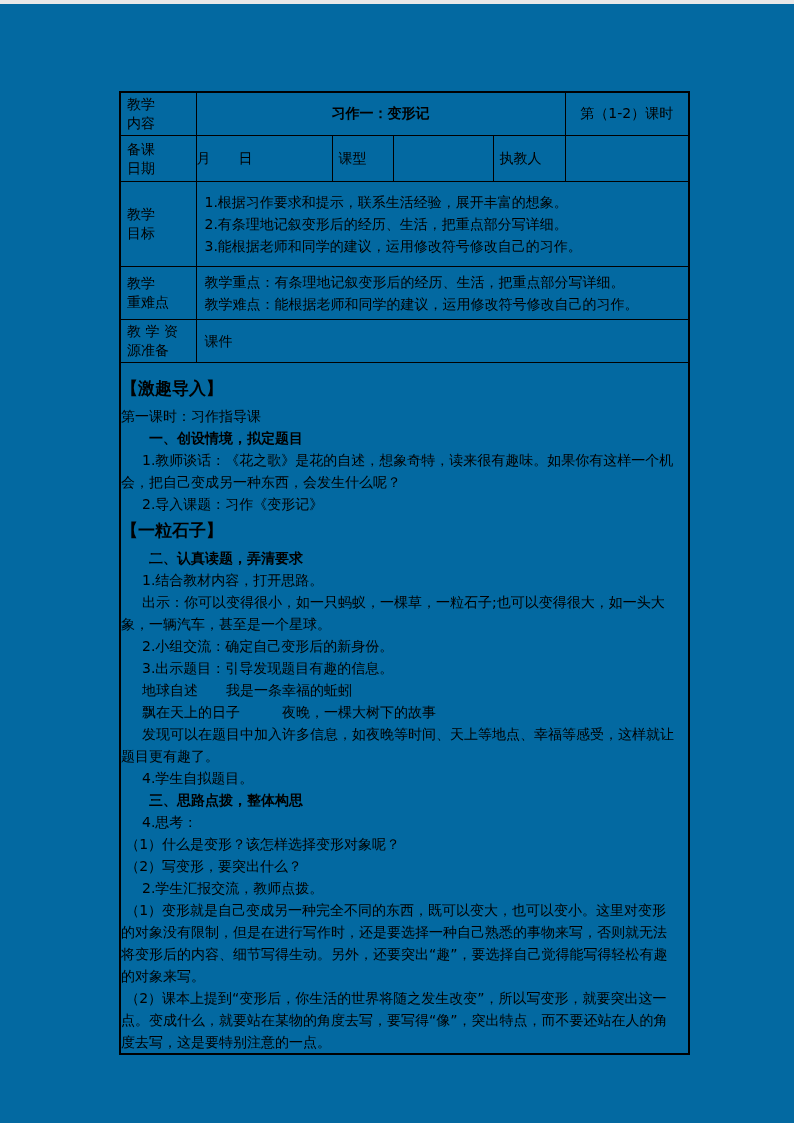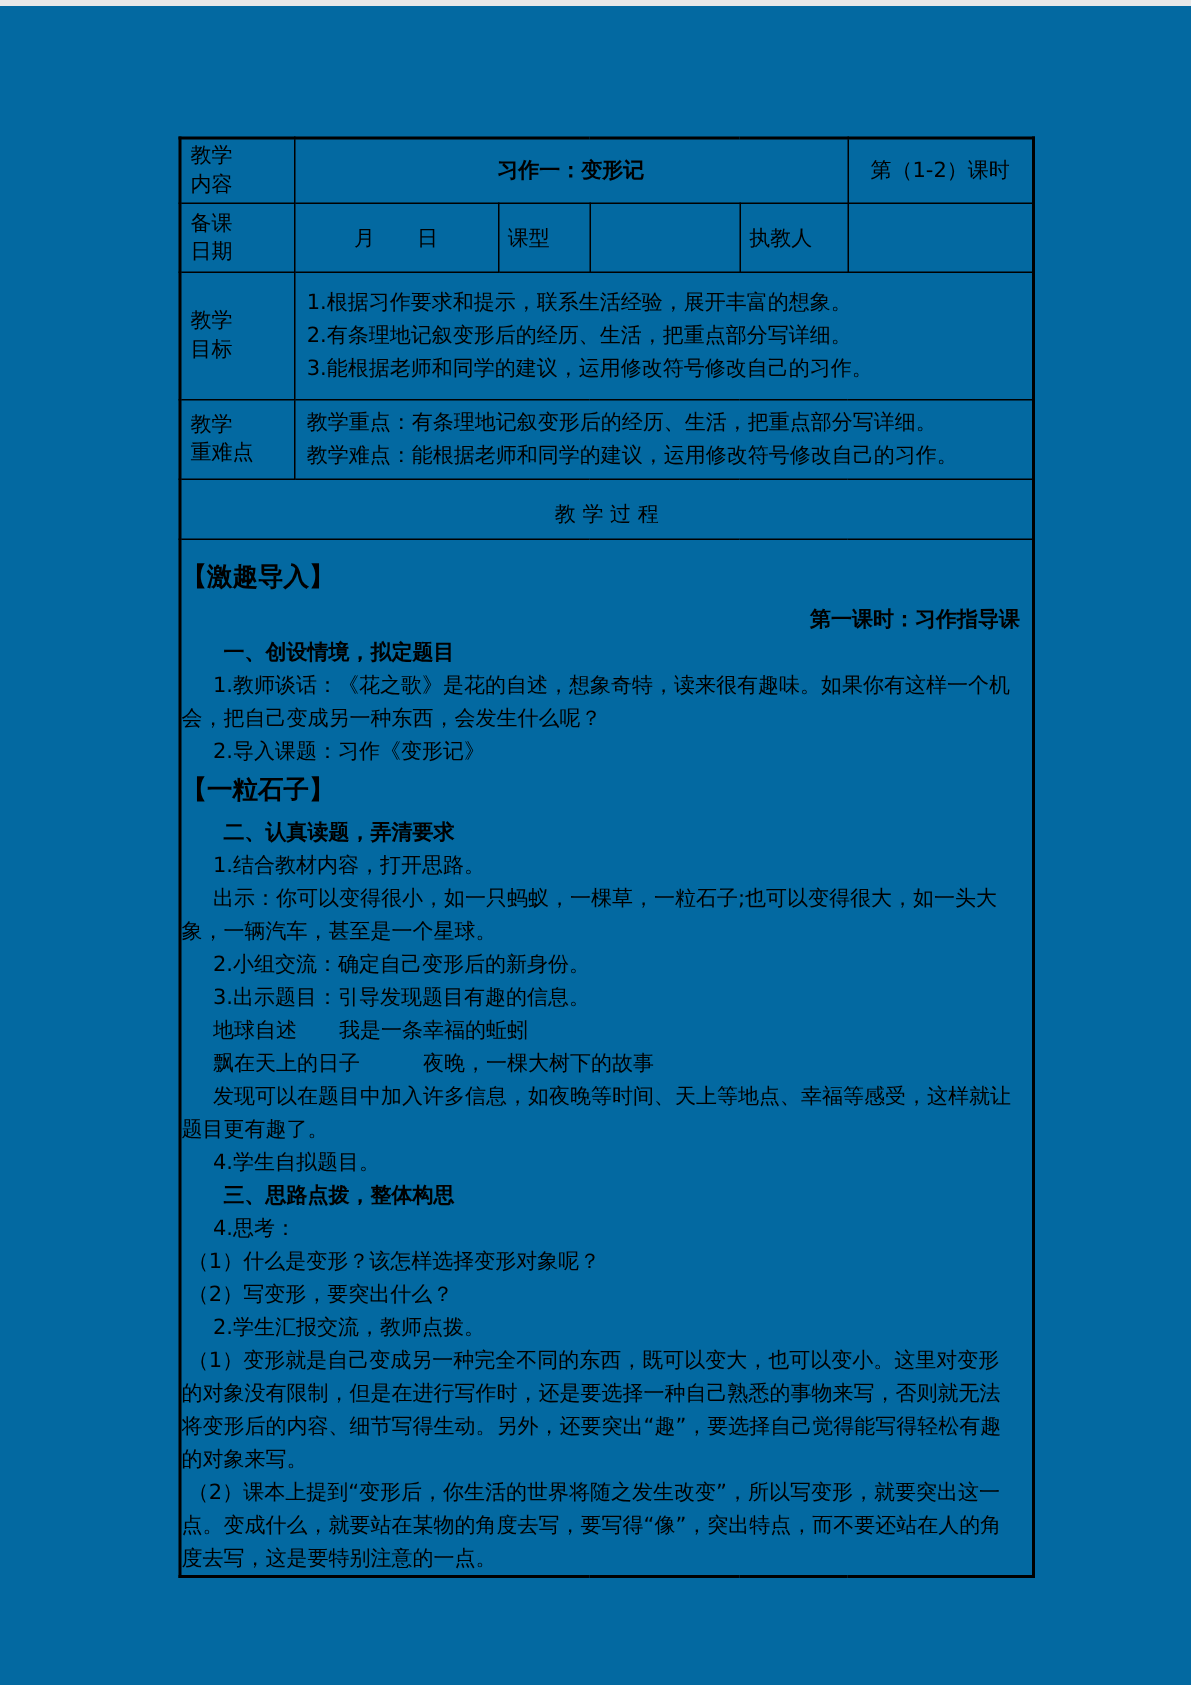--- a/index.html
+++ b/index.html
@@ -32,21 +32,21 @@
     padding: 2px 6px;
     white-space: pre-line;
     line-height: 19px;
   }
   td.title-cell {
     text-align: center;
     font-weight: bold;
     font-size: 17px;
   }
   td.session-cell { text-align: center; font-size: 14px; }
-  td.date-cell { text-align: center; }
+  td.date-cell { text-align: left; }
   td.small-label { padding: 2px 6px; }
   td.value-cell {
     padding: 3px 8px;
     white-space: pre-line;
     line-height: 22px;
     vertical-align: middle;
   }
   td.process-cell {
     text-align: center;
     vertical-align: top;
@@ -59,21 +59,21 @@
     padding: 10px 8px 0 0;
     line-height: 22px;
   }
   .body-cell p { margin: 0; }
   .sec-header {
     font-weight: bold;
     font-size: 17px;
     line-height: 26px;
     padding: 2px 0 4px 0;
   }
-  .center-bold { text-align: right; font-weight: bold; }
+  .center-bold { text-align: left; font-weight: normal; }
   .sub-heading { font-weight: bold; text-indent: 2em; }
   .para { text-indent: 1.5em; white-space: pre-wrap; }
   .paren { text-indent: 0.3em; }
 </style>
 </head>
 <body>
 
 <div class="page">
   <table class="doc-table">
     <colgroup>
@@ -106,22 +106,24 @@
       <td class="value-cell" colspan="5">1.根据习作要求和提示，联系生活经验，展开丰富的想象。
 2.有条理地记叙变形后的经历、生活，把重点部分写详细。
 3.能根据老师和同学的建议，运用修改符号修改自己的习作。</td>
     </tr>
     <tr style="height:53px">
       <td class="label-cell">教学
 重难点</td>
       <td class="value-cell" colspan="5">教学重点：有条理地记叙变形后的经历、生活，把重点部分写详细。
 教学难点：能根据老师和同学的建议，运用修改符号修改自己的习作。</td>
     </tr>
-    <tr style="height:40px">
-      <td class="process-cell" colspan="6">教 学 过 程</td>
+    <tr style="height:42px">
+      <td class="label-cell">教 学 资
+源准备</td>
+      <td class="value-cell" colspan="5">课件</td>
     </tr>
     <tr style="height:666px">
       <td class="body-cell" colspan="6">
         <p class="sec-header">【激趣导入】</p>
         <p class="center-bold">第一课时：习作指导课</p>
         <p class="sub-heading">一、创设情境，拟定题目</p>
         <p class="para">1.教师谈话：《花之歌》是花的自述，想象奇特，读来很有趣味。如果你有这样一个机会，把自己变成另一种东西，会发生什么呢？</p>
         <p class="para">2.导入课题：习作《变形记》</p>
         <p class="sec-header">【一粒石子】</p>
         <p class="sub-heading">二、认真读题，弄清要求</p>

